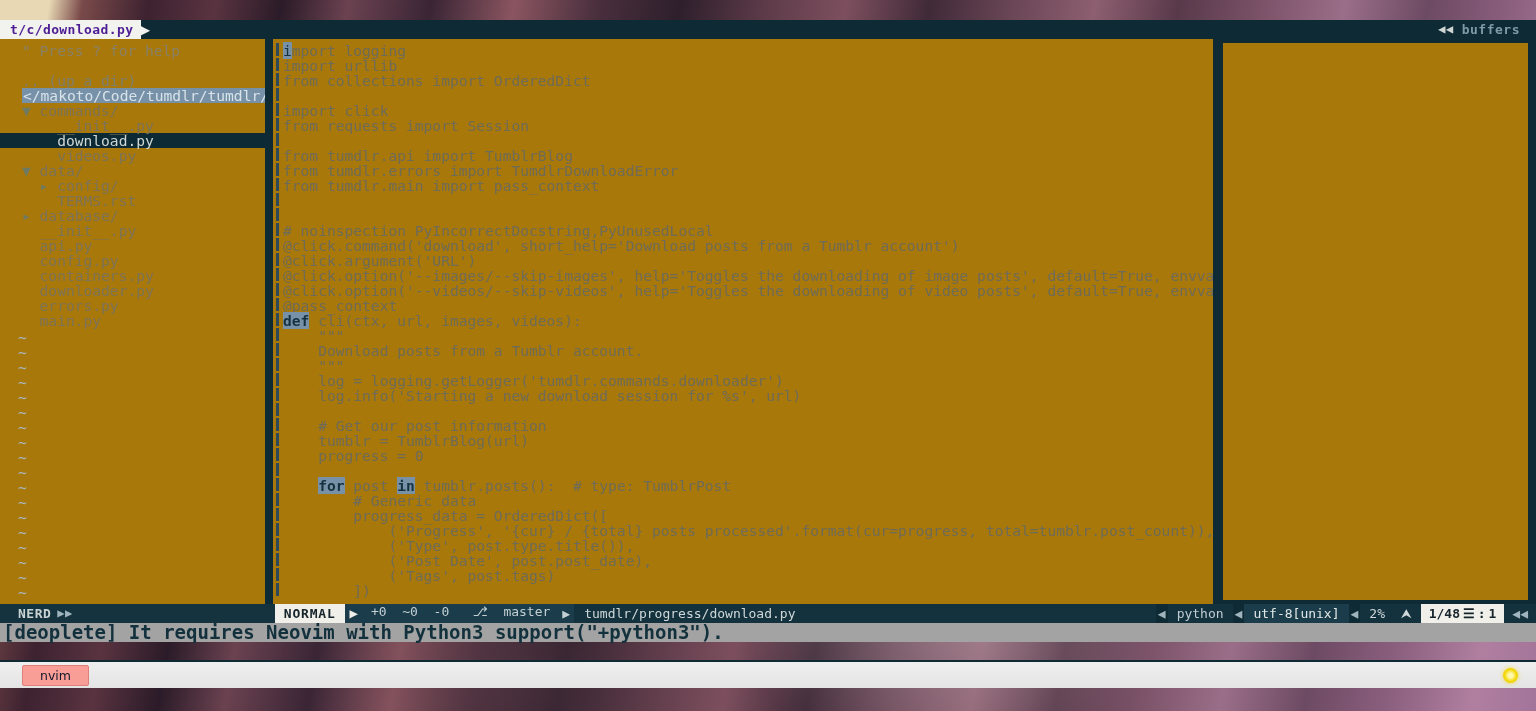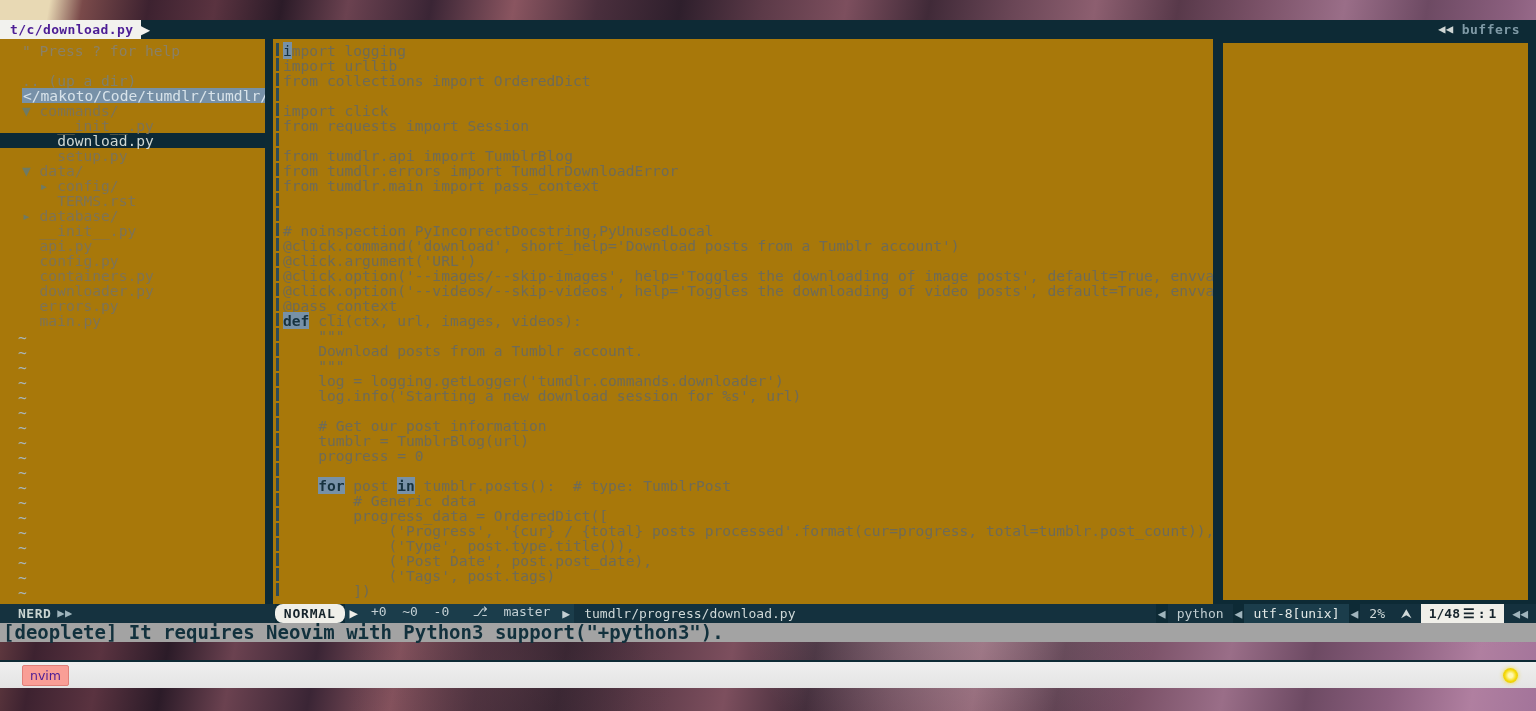--- a/index.html
+++ b/index.html
@@ -203,21 +203,20 @@
   .sl-seg { display: flex; align-items: center; padding: 0 7px; height: 19px; white-space: pre; }
   .sl-nerd { background: #15323f; color: #c9d4d2; font-weight: bold; letter-spacing: .5px; padding-left: 18px; align-items: center;}
   .sl-nerd-arrow { color: #9fb4bc; margin-left: 6px; font-size: 12px;}
   .sl-nerdfill { background: #15323f; width: 195px; }
   .sl-mode {
     background: #f0efe9;
     color: #15232b;
     font-weight: bold;
     letter-spacing: .8px;
     padding: 0 9px;
-    border-radius: 8px;
   }
   .sl-sep-light { color: #f0efe9; font-size: 14px; padding: 0 5px; background: #1b3d4b; display:flex; align-items:center;}
   .sl-git { background: #1b3d4b; color: #c3cfd3; padding: 0 8px; }
   .sl-sep2 { color: #c3cfd3; padding: 0 4px; background: #1b3d4b; display:flex;align-items:center;}
   .sl-file { background: #14313e; color: #cfd8d8; padding: 0 10px; flex: 1; }
   .sl-right { display: flex; align-items: stretch; }
   .sl-ft { background: #14313e; color: #c0cdd1; padding: 0 9px; display:flex;align-items:center;}
   .sl-enc { background: #1b3d4b; color: #e2e8e6; padding: 0 9px; display:flex;align-items:center;}
   .sl-pct { background: #14313e; color: #cfd8d8; padding: 0 9px; display:flex;align-items:center;}
   .sl-line { background: #f0efe9; color: #15232b; font-weight: bold; padding: 0 8px; display:flex;align-items:center;gap:3px;}
@@ -247,23 +246,23 @@
     border-top: 2px solid #0d2a35;
     display: flex;
     align-items: center;
     font-family: "DejaVu Sans", "Liberation Sans", sans-serif;
   }
   #task-nvim {
     margin-left: 22px;
     background: #f99e96;
     border: 1px solid #e07f78;
     border-radius: 2px;
-    color: #4c1d95;
+    color: #0f172a;
     font-size: 12.5px;
-    padding: 2px 7px;
+    padding: 2px 17px;
   }
   #tray { margin-left: auto; margin-right: 18px; display: flex; align-items: center; }
   .tray-icon {
     width: 15px; height: 15px;
     border-radius: 50%;
     background: radial-gradient(circle at 50% 50%, #fff8b0 20%, #f5d90a 55%, #d8b800 100%);
     box-shadow: 0 0 4px rgba(245,217,10,.8);
   }
 
   
@@ -293,21 +292,21 @@
 
     <div id="nerdtree">
       <div class="row help">" Press ? for help</div>
       <div class="row">&nbsp;</div>
       <div class="row dirline">.. (up a dir)</div>
       <div class="row"><span class="sel-path">&lt;/makoto/Code/tumdlr/tumdlr/</span></div>
       <div id="nerdtree-entries">
           <div class="row"><span class="caret">▼ </span><span>commands/</span></div>
           <div class="row"><span>    </span><span>__init__.py</span></div>
           <div class="cursorline"><span>    </span><span>download.py</span></div>
-          <div class="row"><span>    </span><span>setup.py</span></div>
+          <div class="row"><span>    </span><span>videos.py</span></div>
           <div class="row"><span class="caret">▼ </span><span>data/</span></div>
           <div class="row"><span class="caret">  ▸ </span><span>config/</span></div>
           <div class="row"><span>    </span><span>TERMS.rst</span></div>
           <div class="row"><span class="caret">▸ </span><span>database/</span></div>
           <div class="row"><span>  </span><span>__init__.py</span></div>
           <div class="row"><span>  </span><span>api.py</span></div>
           <div class="row"><span>  </span><span>config.py</span></div>
           <div class="row"><span>  </span><span>containers.py</span></div>
           <div class="row"><span>  </span><span>downloader.py</span></div>
           <div class="row"><span>  </span><span>errors.py</span></div>

